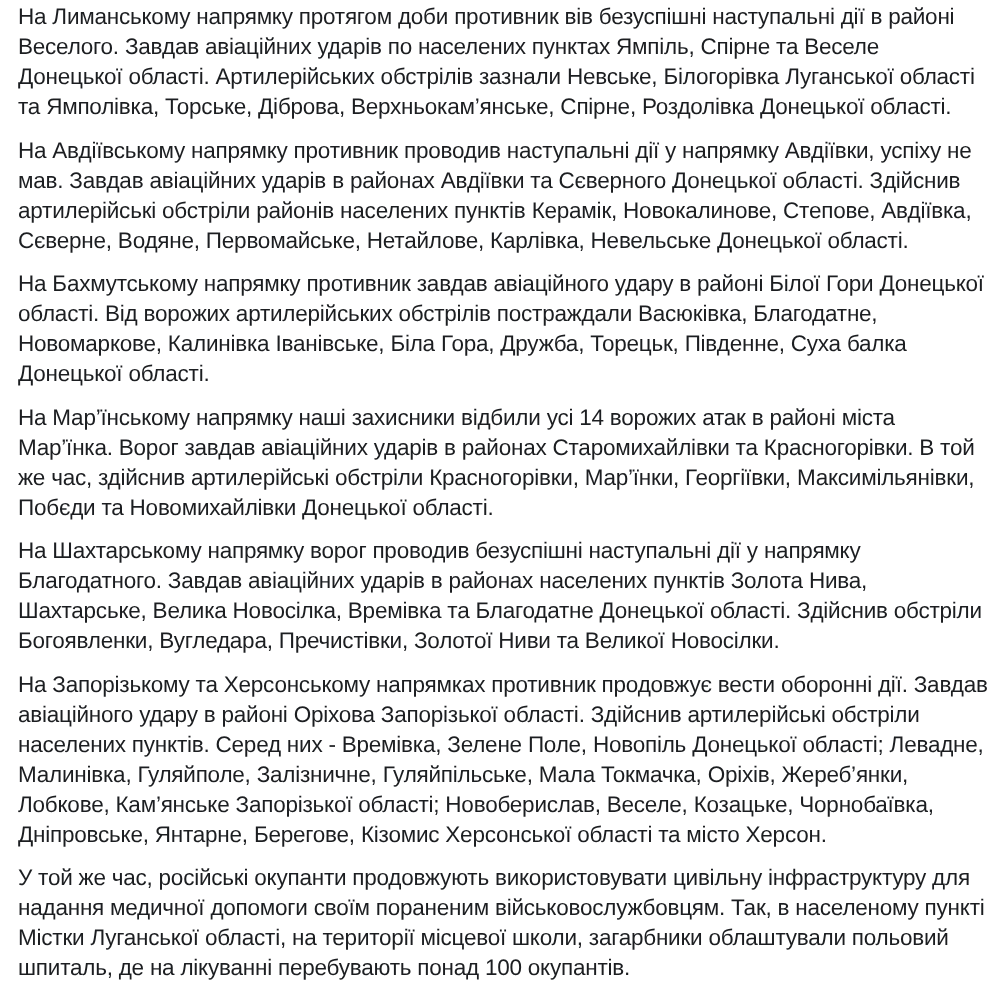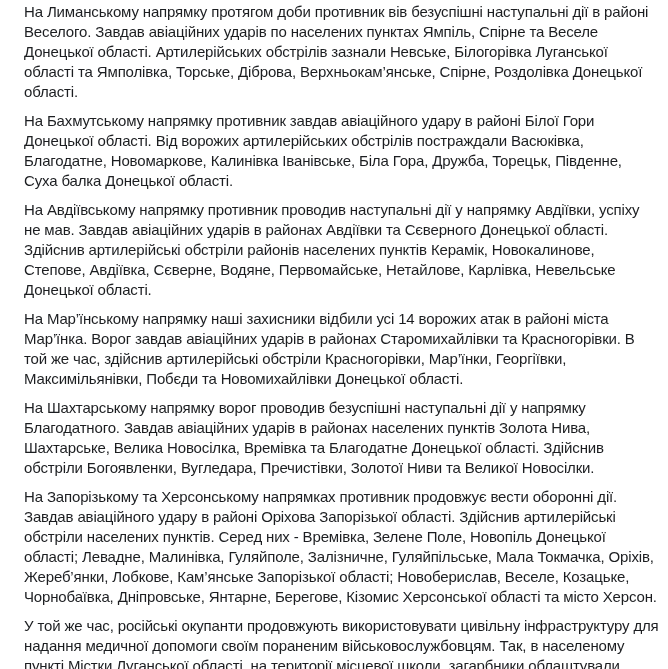--- a/index.html
+++ b/index.html
@@ -17,30 +17,30 @@
     width: 668px;
     padding: 2px 9px 0 8px;
     font-family: "Liberation Sans", "DejaVu Sans", sans-serif;
     font-size: 15px;
     line-height: 20px;
     letter-spacing: -0.15px;
     color: #1c1e21;
     text-align: left;
   }
   .post-text p {
-    margin: 0 0 9px 16px;
+    margin: 0 0 9px 4px;
   }
   .post-text p:last-child {
     margin-bottom: 0;
   }
 </style>
 </head>
 <body>
 
 <div class="post-text">
   <p>На Лиманському напрямку протягом доби противник вів безуспішні наступальні дії в районі Веселого. Завдав авіаційних ударів по населених пунктах Ямпіль, Спірне та Веселе Донецької області. Артилерійських обстрілів зазнали Невське, Білогорівка Луганської області та Ямполівка, Торське, Діброва, Верхньокам’янське, Спірне, Роздолівка Донецької області.</p>
+  <p>На Авдіївському напрямку противник проводив наступальні дії у напрямку Авдіївки, успіху не мав. Завдав авіаційних ударів в районах Авдіївки та Сєверного Донецької області. Здійснив артилерійські обстріли районів населених пунктів Керамік, Новокалинове, Степове, Авдіївка, Сєверне, Водяне, Первомайське, Нетайлове, Карлівка, Невельське Донецької області.</p>
   <p>На Бахмутському напрямку противник завдав авіаційного удару в районі Білої Гори Донецької області. Від ворожих артилерійських обстрілів постраждали Васюківка, Благодатне, Новомаркове, Калинівка Іванівське, Біла Гора, Дружба, Торецьк, Південне, Суха балка Донецької області.</p>
-  <p>На Авдіївському напрямку противник проводив наступальні дії у напрямку Авдіївки, успіху не мав. Завдав авіаційних ударів в районах Авдіївки та Сєверного Донецької області. Здійснив артилерійські обстріли районів населених пунктів Керамік, Новокалинове, Степове, Авдіївка, Сєверне, Водяне, Первомайське, Нетайлове, Карлівка, Невельське Донецької області.</p>
   <p>На Мар’їнському напрямку наші захисники відбили усі 14 ворожих атак в районі міста Мар’їнка. Ворог завдав авіаційних ударів в районах Старомихайлівки та Красногорівки. В той же час, здійснив артилерійські обстріли Красногорівки, Мар’їнки, Георгіївки, Максимільянівки, Побєди та Новомихайлівки Донецької області.</p>
   <p>На Шахтарському напрямку ворог проводив безуспішні наступальні дії у напрямку Благодатного. Завдав авіаційних ударів в районах населених пунктів Золота Нива, Шахтарське, Велика Новосілка, Времівка та Благодатне Донецької області. Здійснив обстріли Богоявленки, Вугледара, Пречистівки, Золотої Ниви та Великої Новосілки.</p>
   <p>На Запорізькому та Херсонському напрямках противник продовжує вести оборонні дії. Завдав авіаційного удару в районі Оріхова Запорізької області. Здійснив артилерійські обстріли населених пунктів. Серед них - Времівка, Зелене Поле, Новопіль Донецької області; Левадне, Малинівка, Гуляйполе, Залізничне, Гуляйпільське, Мала Токмачка, Оріхів, Жереб’янки, Лобкове, Кам’янське Запорізької області; Новоберислав, Веселе, Козацьке, Чорнобаївка, Дніпровське, Янтарне, Берегове, Кізомис Херсонської області та місто Херсон.</p>
   <p>У той же час, російські окупанти продовжують використовувати цивільну інфраструктуру для надання медичної допомоги своїм пораненим військовослужбовцям. Так, в населеному пункті Містки Луганської області, на території місцевої школи, загарбники облаштували польовий шпиталь, де на лікуванні перебувають понад 100 окупантів.</p>
 </div>
 
 </body></html>

